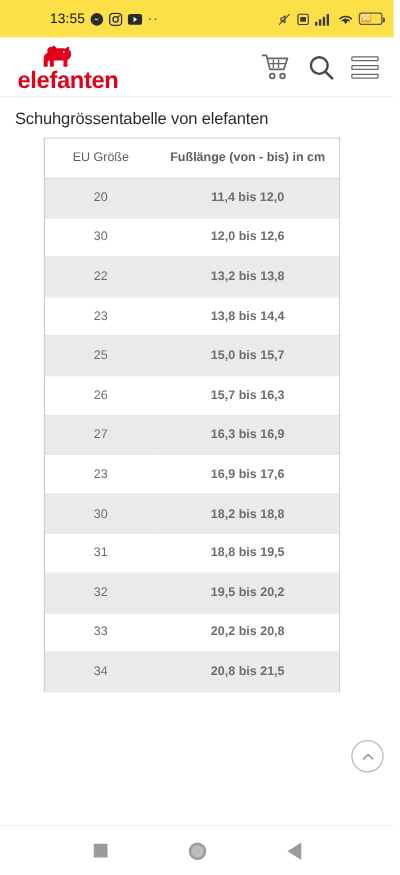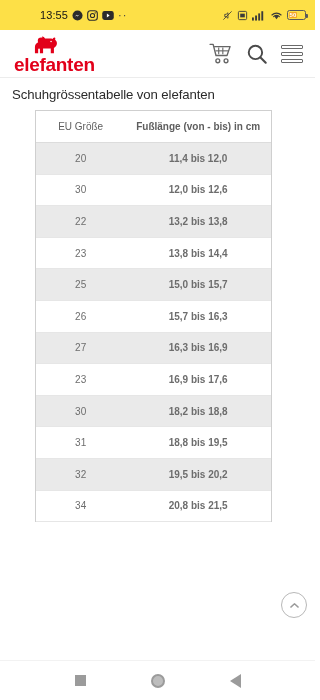--- a/index.html
+++ b/index.html
@@ -330,20 +330,24 @@
             </tr>
             <tr>
               <td class="c1">31</td>
               <td class="c2">18,8 bis 19,5</td>
             </tr>
             <tr>
               <td class="c1">32</td>
               <td class="c2">19,5 bis 20,2</td>
             </tr>
             <tr>
+              <td class="c1">33</td>
+              <td class="c2">20,2 bis 20,8</td>
+            </tr>
+            <tr>
               <td class="c1">34</td>
               <td class="c2">20,8 bis 21,5</td>
             </tr>
           </tbody>
       </table>
     </div>
 
     <div class="scrolltop">
       <svg width="13" height="13" viewBox="0 0 16 16">
         <path d="M3.5 10l4.5-4.2L12.5 10" fill="none" stroke="#9a9a9a" stroke-width="1.7" stroke-linecap="round" stroke-linejoin="round"></path>

